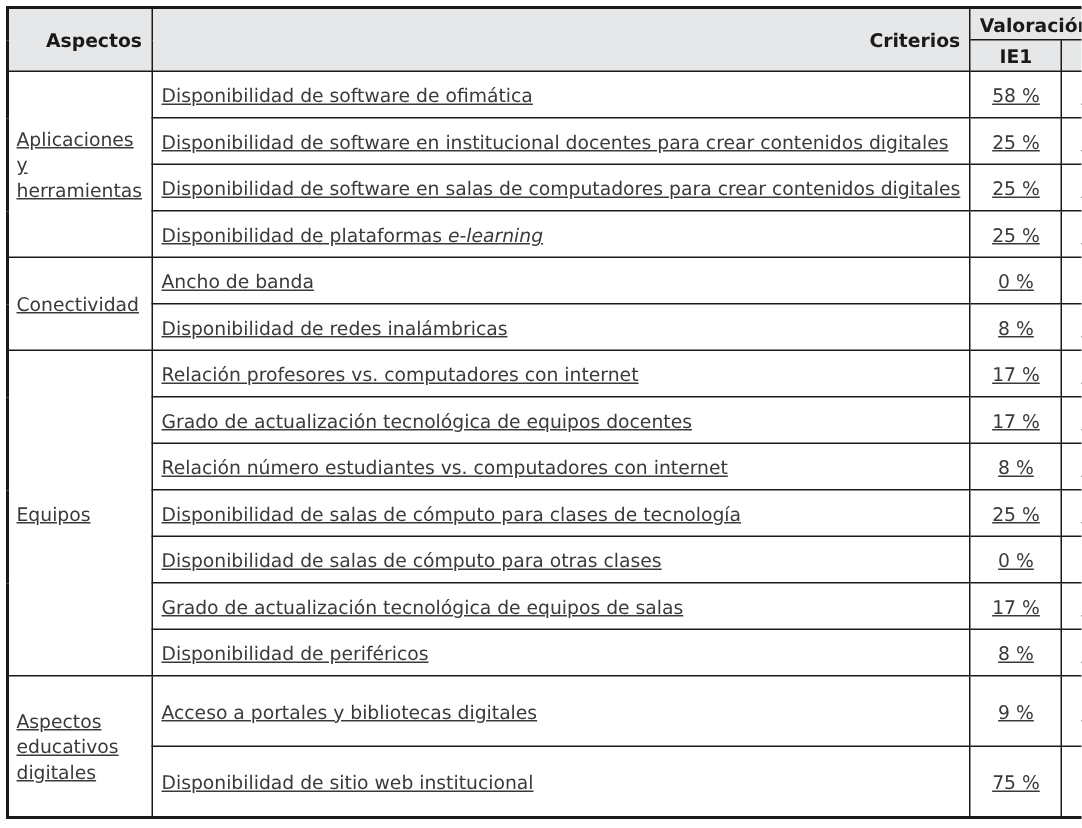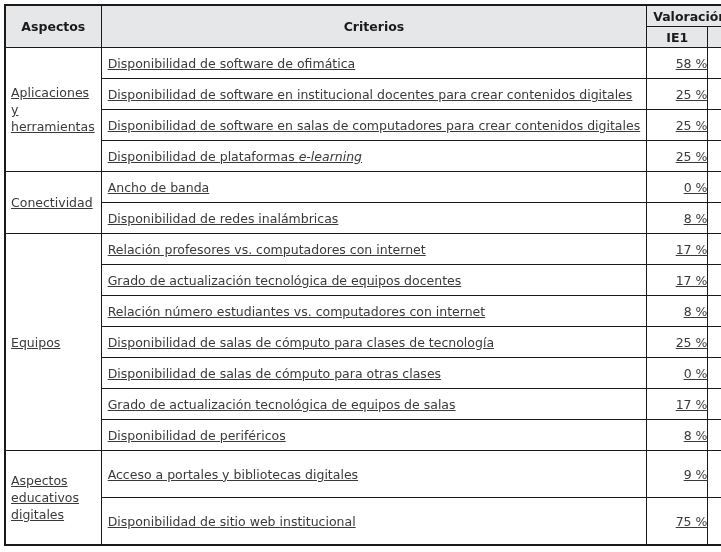--- a/index.html
+++ b/index.html
@@ -21,26 +21,26 @@
   }
   .tbl th {
     background: #e6e7e8;
     color: #1a1a1a;
     font-weight: bold;
     font-size: 12.5px;
     text-align: center;
   }
   .tbl thead tr.h1 th { height: 20px; }
   .tbl thead tr.h2 th { height: 20px; margin-top: 14px; }
-  .tbl thead th.span2 { height: 41px; }
+  .tbl thead th.span2 { height: 41px; text-align: right; }
   .tbl tr.row td { height: 30px; text-decoration: underline; }
   .tbl tr.row.tall td { height: 46px; }
   td.aspect { white-space: normal; line-height: 17px; padding-left: 5px; }
   td.crit { padding-left: 6px; }
-  td.num { text-align: right; padding: 0; }
+  td.num { text-align: center; padding: 0; }
   col.c1 { width: 93px; }
   col.c2 { width: 515px; }
   col.c3 { width: 53px; }
   col.c4 { width: 50px; }
   .it { font-style: italic; }
 </style>
 </head>
 <body>
 
 <table class="tbl">

